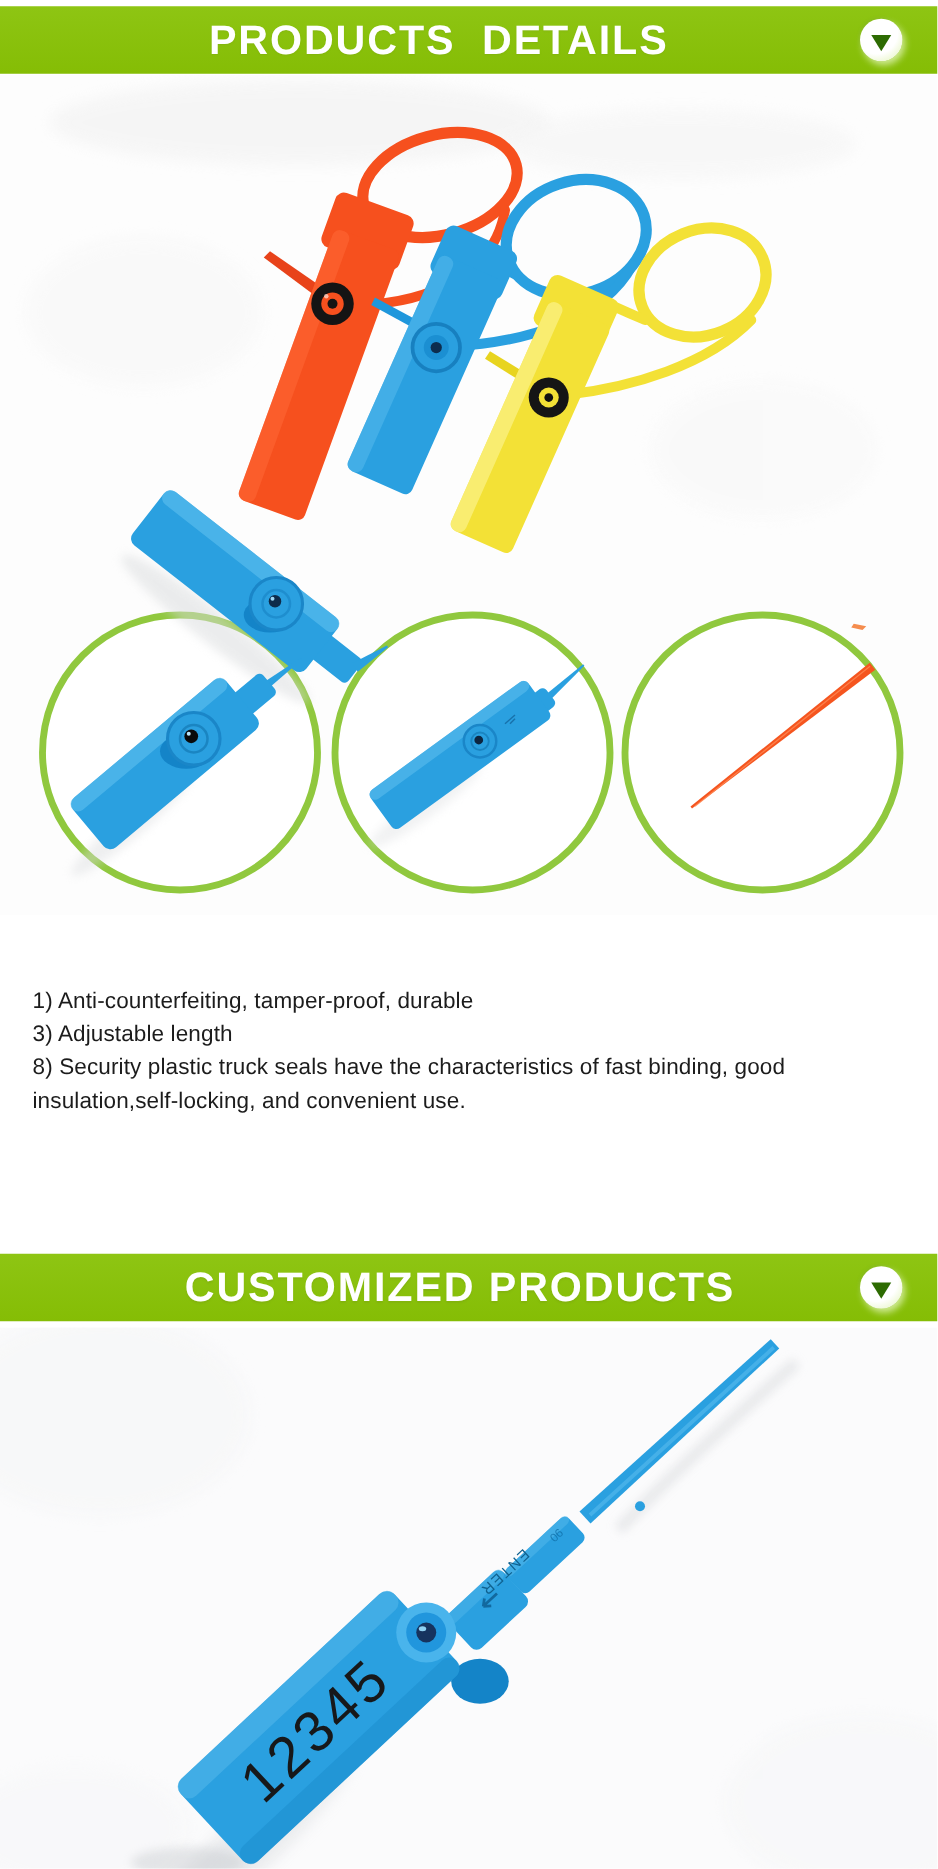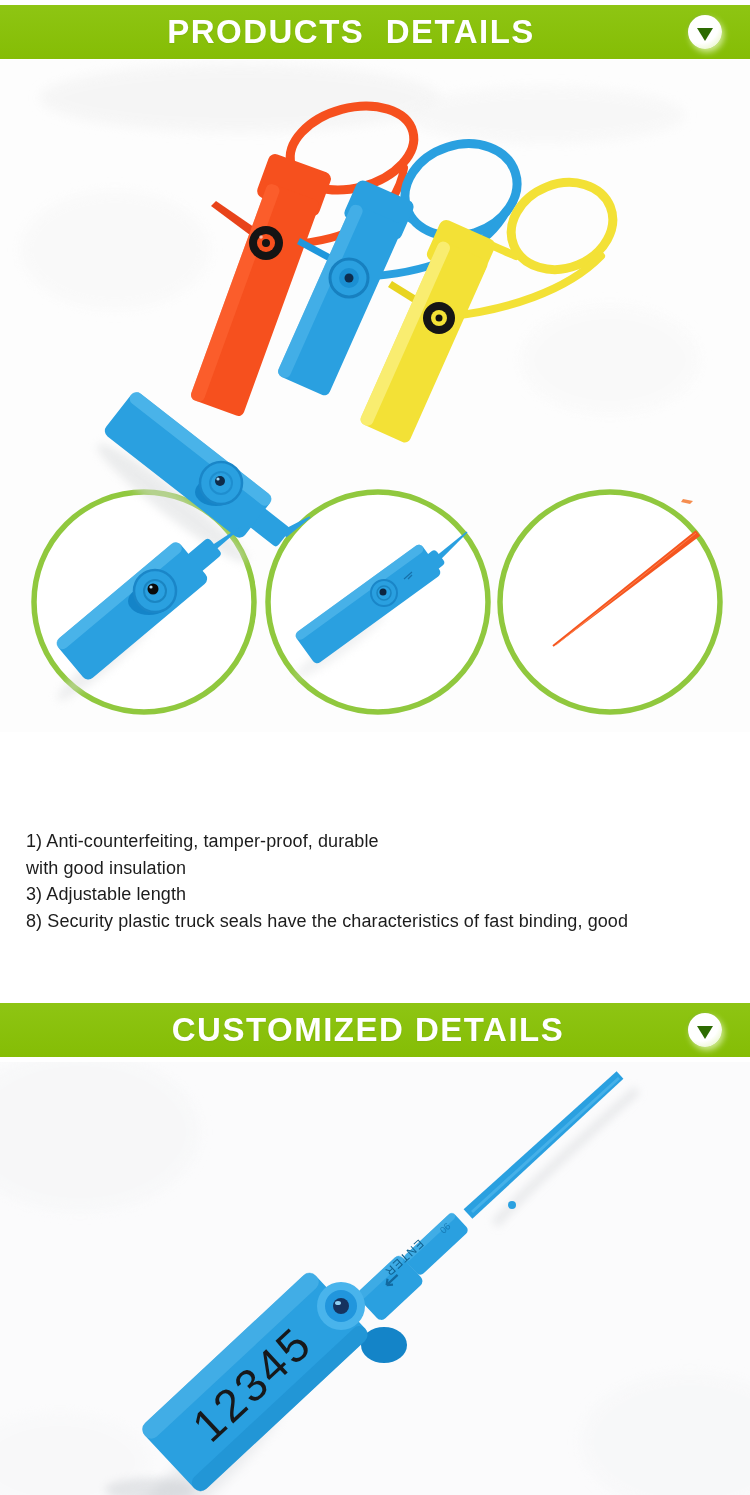--- a/index.html
+++ b/index.html
@@ -30,21 +30,21 @@
   .b-icon .tri{
     width:0;height:0;margin-top:4px;
     border-left:8px solid transparent;border-right:8px solid transparent;
     border-top:13px solid #2d6b02;
   }
   .photo{position:absolute;left:0;display:block;}
   .photo--one{top:60px;}
   .photo--two{top:1062px;}
   .features{
     position:absolute;left:26px;top:787px;width:706px;
-    font-size:18px;line-height:26.5px;color:#1c1c1c;letter-spacing:.1px;margin-top:41px;
+    font-size:18px;line-height:26.5px;color:#1c1c1c;letter-spacing:.1px;
   }
   .features div{white-space:pre;}
   svg text{font-family:"Liberation Sans",sans-serif;}
 </style>
 </head>
 <body>
 
 <header class="banner banner--one">
   <span class="banner-title">PRODUCTS  DETAILS</span>
   <span class="b-icon">
@@ -177,27 +177,27 @@
 
   <g>
     <polygon points="553.6,586.8 552.4,585.2 695.8,470.2 700.2,475.8" fill="#f5551f"></polygon>
     <path d="M556,585 L696,473" stroke="#ff8a55" stroke-width="1" opacity=".8" fill="none"></path>
     <path d="M683,439 l10,2 -3,3 -9,-2 Z" fill="#f58d4f"></path>
   </g>
 </svg>
 
 <section class="features">
   <div>1) Anti-counterfeiting, tamper-proof, durable</div>
-  <div>with good insulation</div>
   <div>3) Adjustable length</div>
   <div>8) Security plastic truck seals have the characteristics of fast binding, good</div>
+  <div>insulation,self-locking, and convenient use.</div>
 </section>
 
 <header class="banner banner--two">
-  <span class="banner-title">CUSTOMIZED DETAILS</span>
+  <span class="banner-title">CUSTOMIZED PRODUCTS</span>
   <span class="b-icon">
     <span class="tri"></span>
   </span>
 </header>
 
 <svg class="photo photo--two" width="750" height="433" viewBox="0 0 750 433">
   <defs>
     <filter id="c4" x="-50%" y="-50%" width="200%" height="200%">
         <feGaussianBlur stdDeviation="4"></feGaussianBlur>
       </filter>

